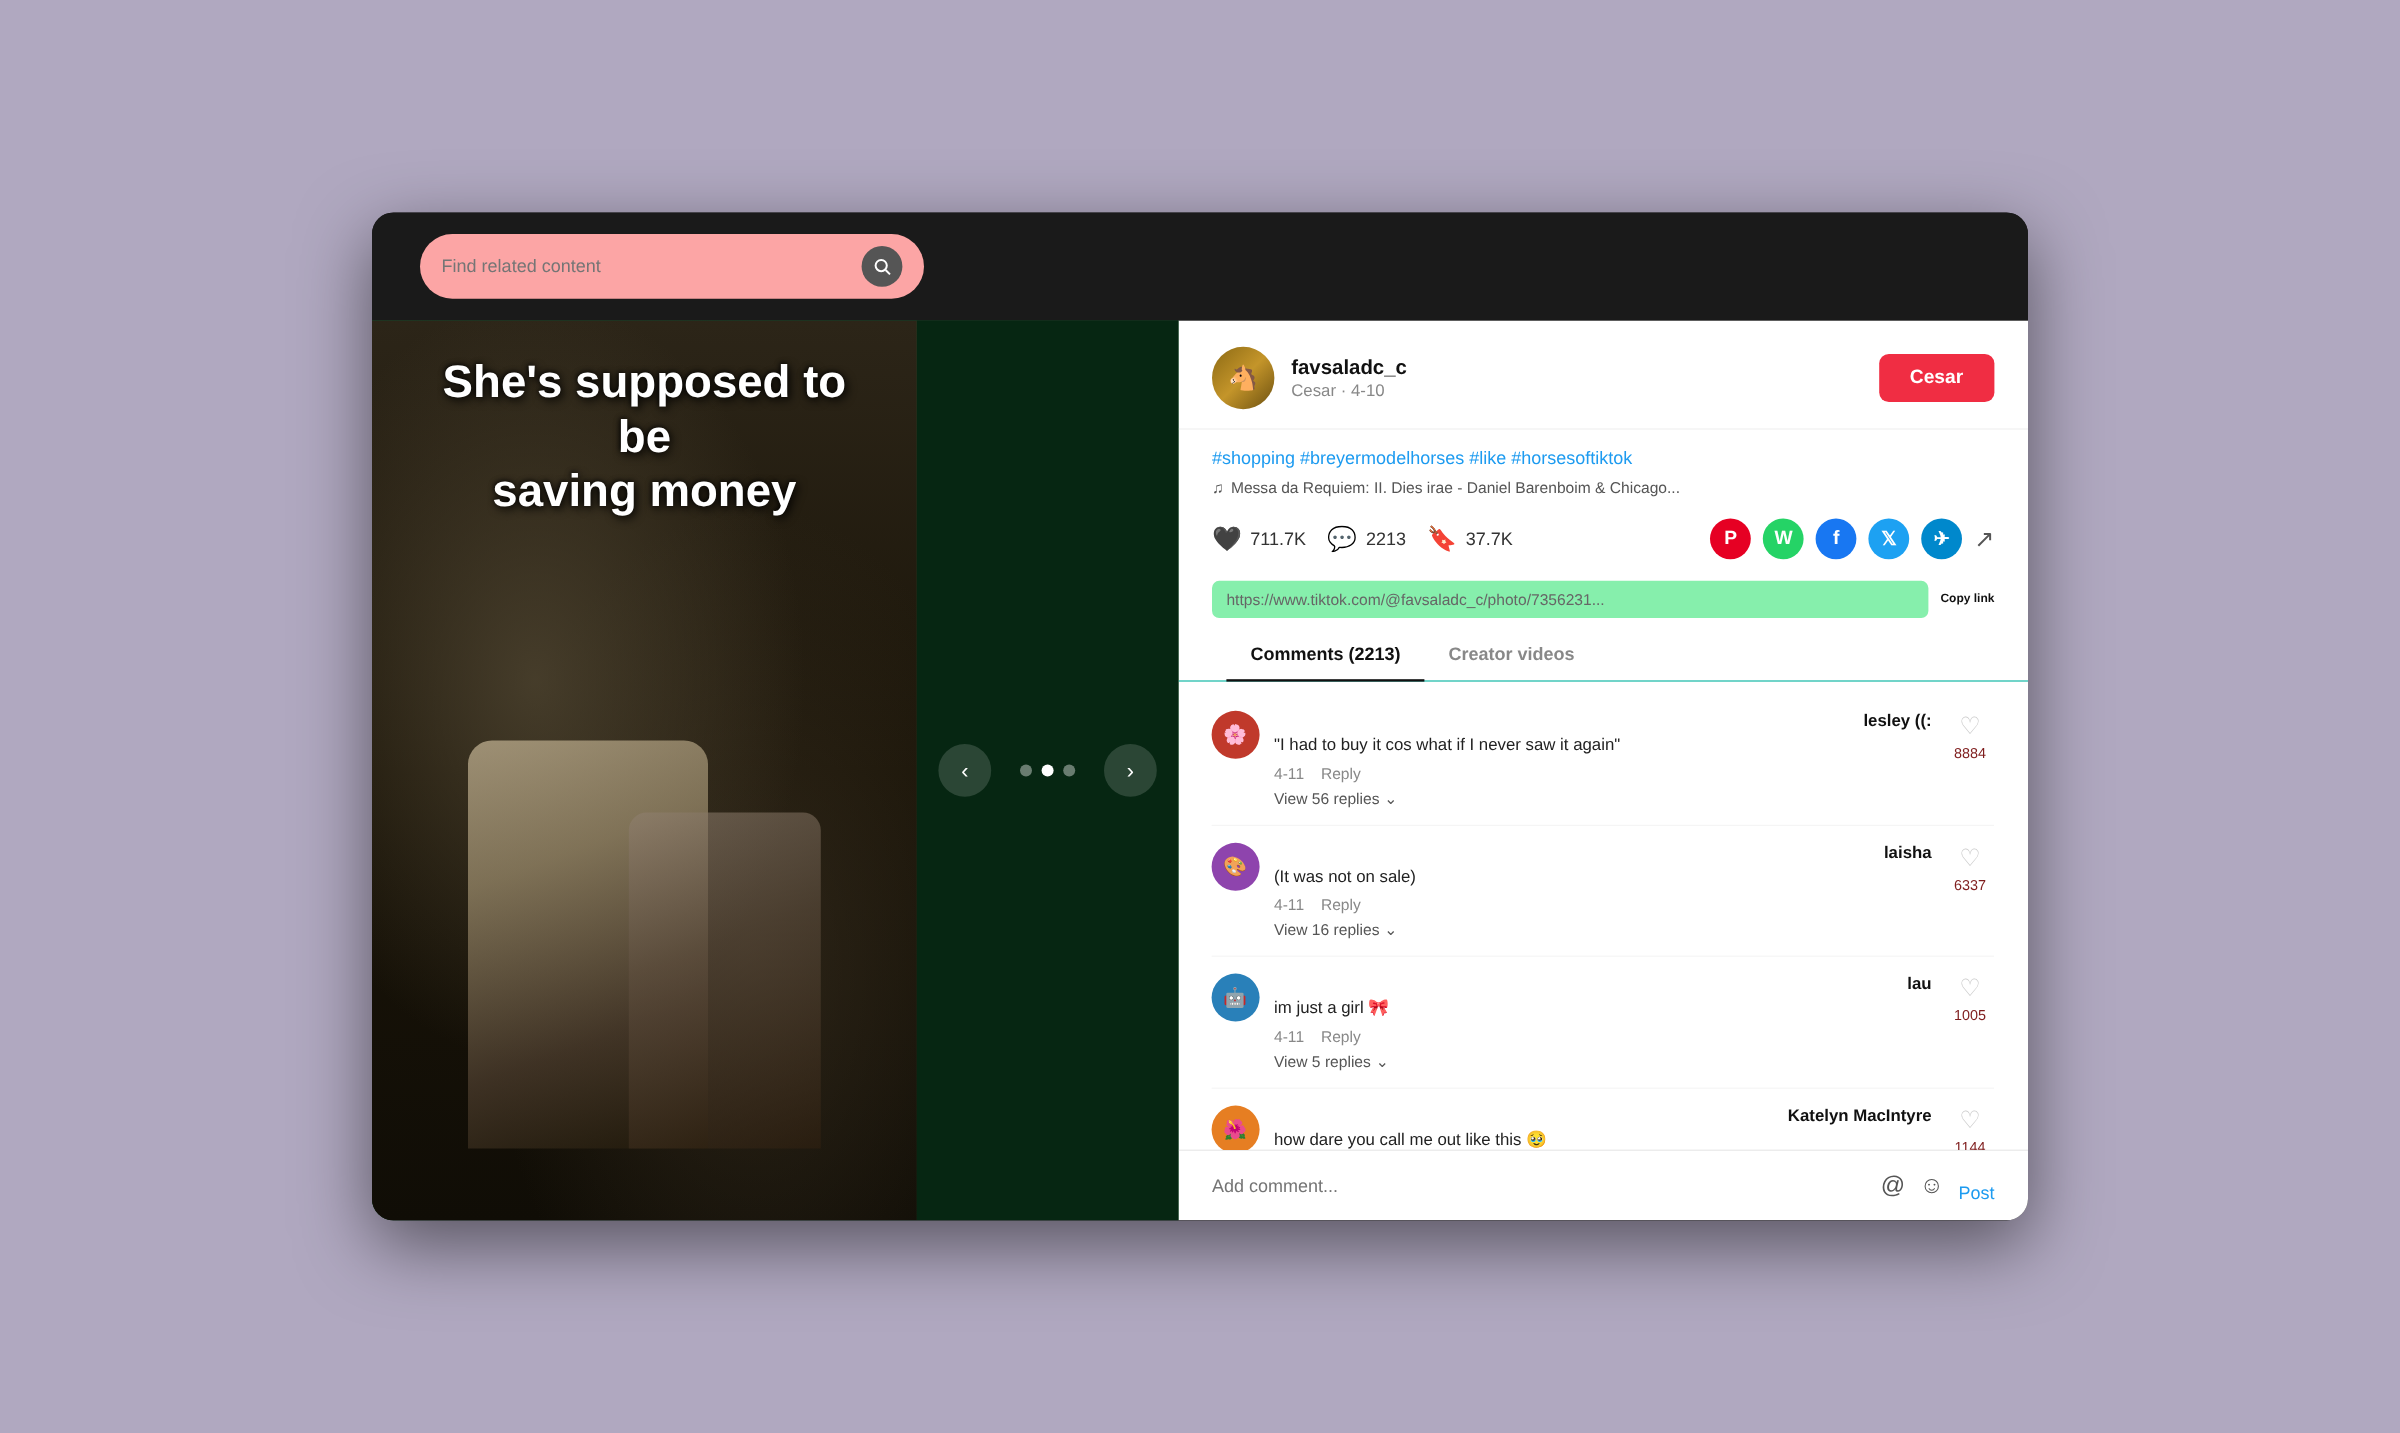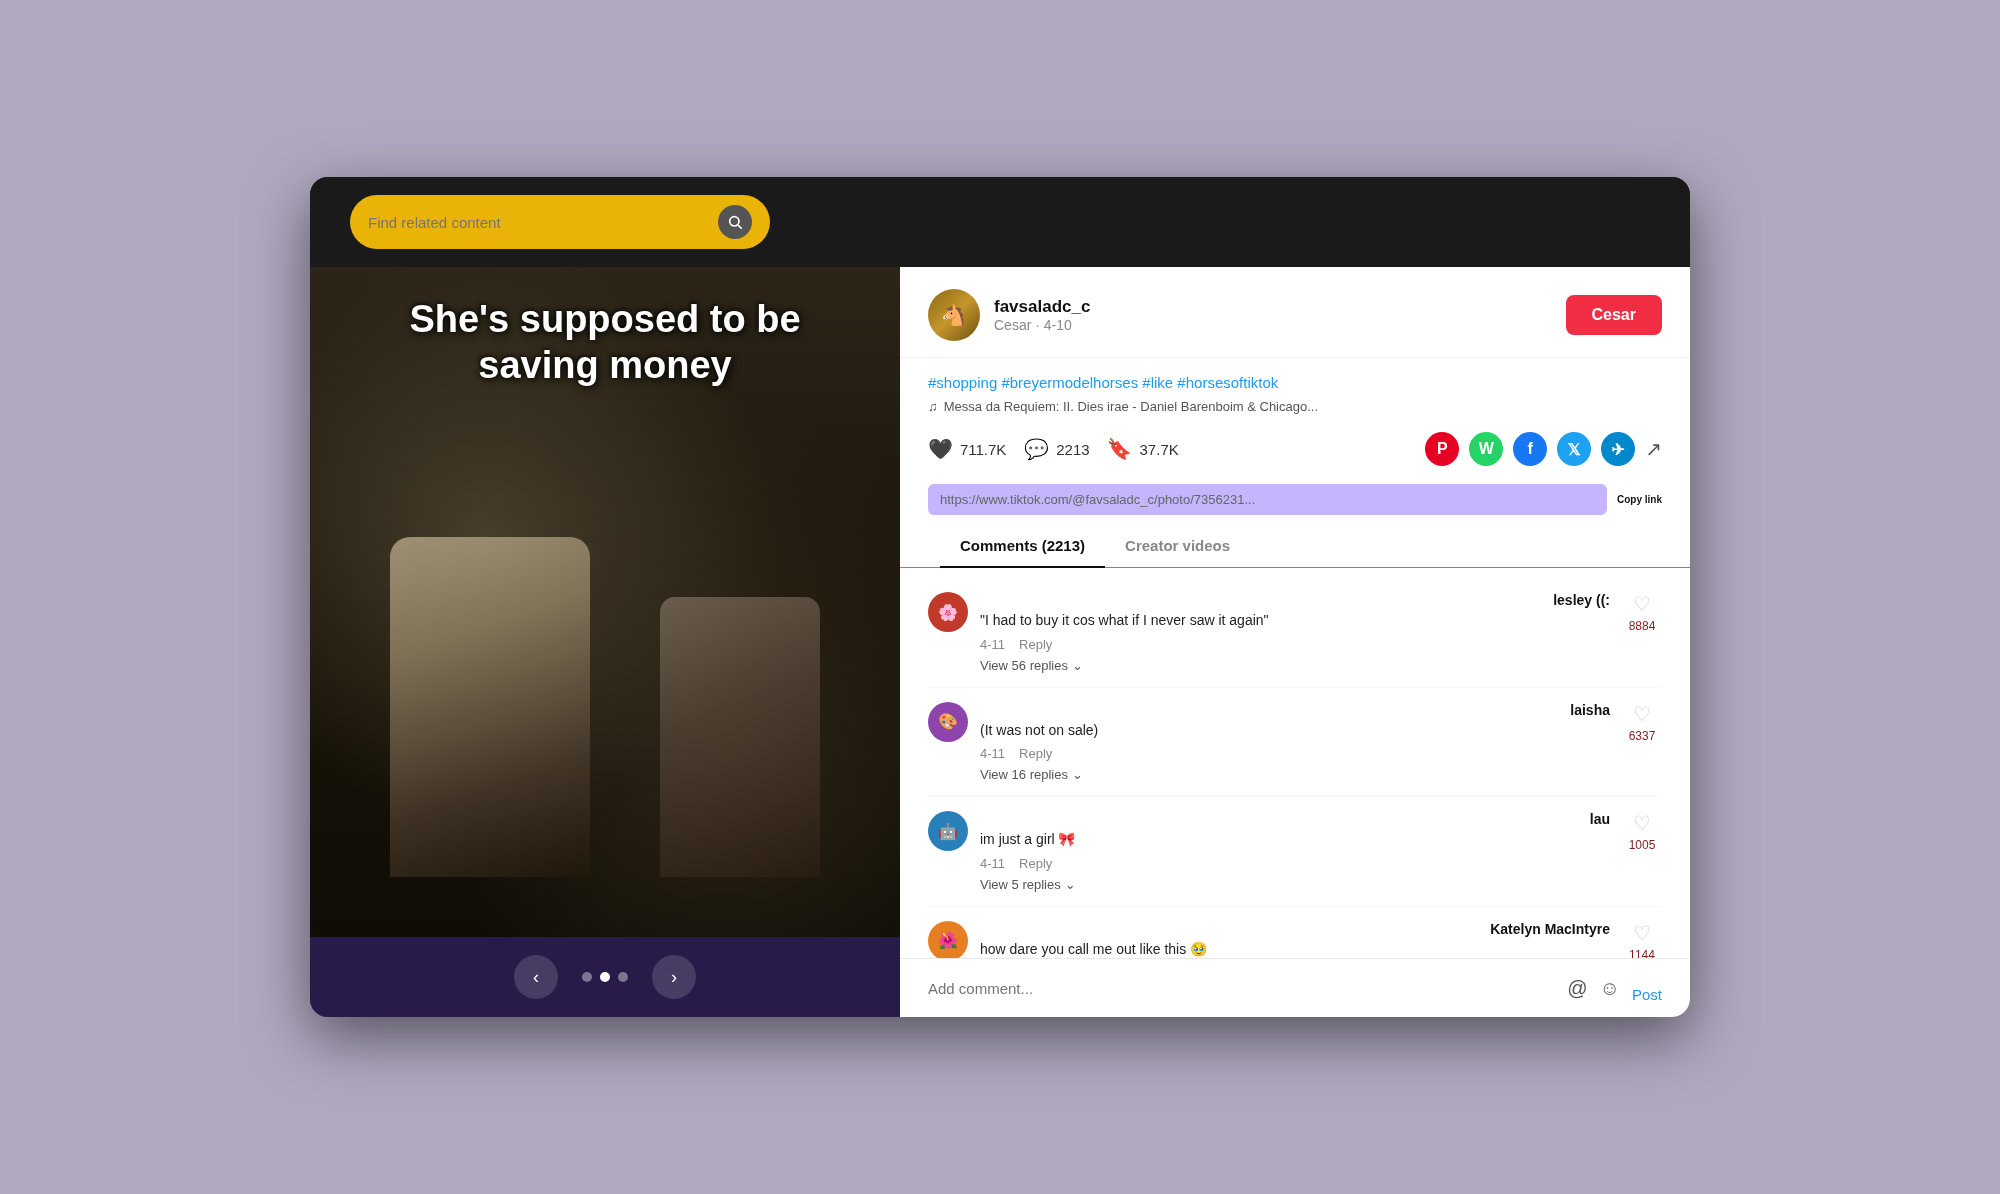--- a/index.html
+++ b/index.html
@@ -24,21 +24,21 @@
     
     .top-bar {
       background: #1a1a1a;
       padding: 18px 40px;
       display: flex;
       align-items: center;
     }
     .search-wrapper {
       display: flex;
       align-items: center;
-      background: #eab308;
+      background: #fca5a5;
       border-radius: 30px;
       padding: 10px 18px;
       width: 420px;
       gap: 10px;
     }
     .search-input {
       border: none;
       outline: none;
       background: transparent;
       font-size: 15px;
@@ -58,25 +58,24 @@
       flex-shrink: 0;
     }
     
     .main-content {
       display: flex;
       flex: 1;
       overflow: hidden;
     }
     
     .left-panel {
-      width: 590px;
-      background: #8b5cf6;
+      width: 672px;
+      background: #15803d;
       position: relative;
       display: flex;
-      flex-direction: column;
     }
     .media-area {
       flex: 1;
       position: relative;
       overflow: hidden;
     }
     .media-image {
       width: 100%;
       height: 100%;
       background: linear-gradient(135deg, #3a3020 0%, #2a2218 30%, #1a1510 60%, #0a0805 100%);
@@ -248,21 +247,21 @@
     }
     
     .url-bar {
       padding: 8px 28px 10px;
       display: flex;
       align-items: center;
       gap: 10px;
     }
     .url-display {
       flex: 1;
-      background: #c4b5fd;
+      background: #86efac;
       border-radius: 6px;
       padding: 8px 12px;
       font-size: 13px;
       color: #666;
       overflow: hidden;
       text-overflow: ellipsis;
       white-space: nowrap;
     }
     .copy-link-btn {
       background: transparent;

